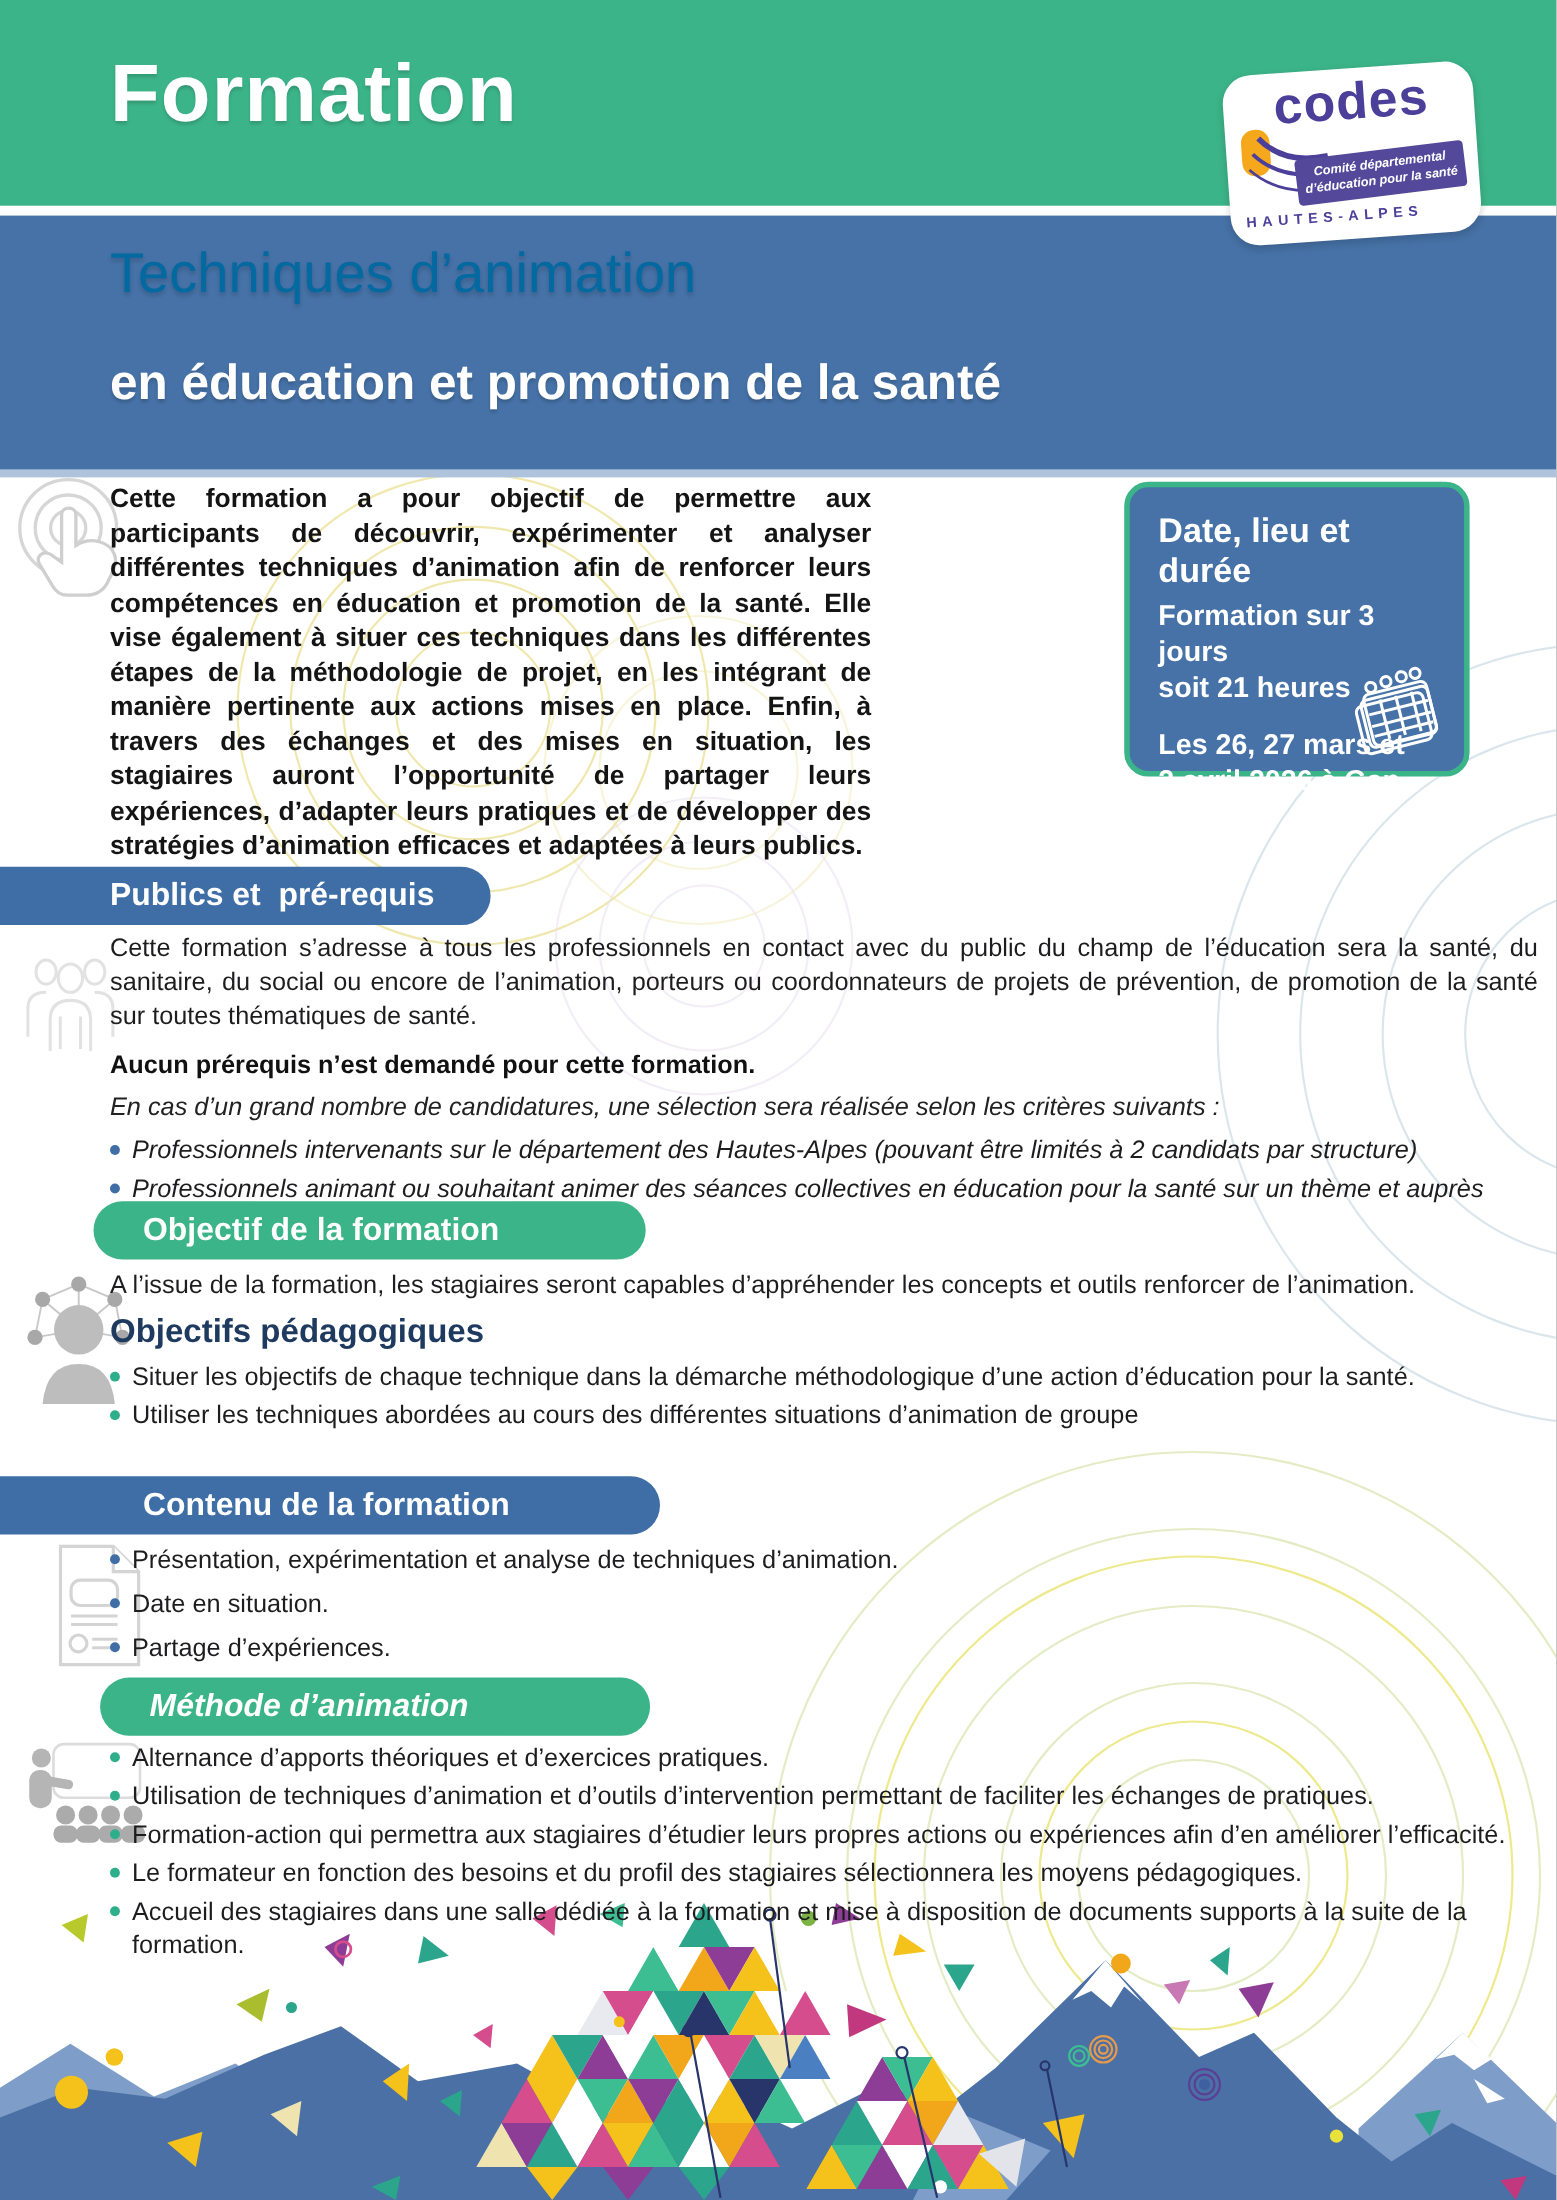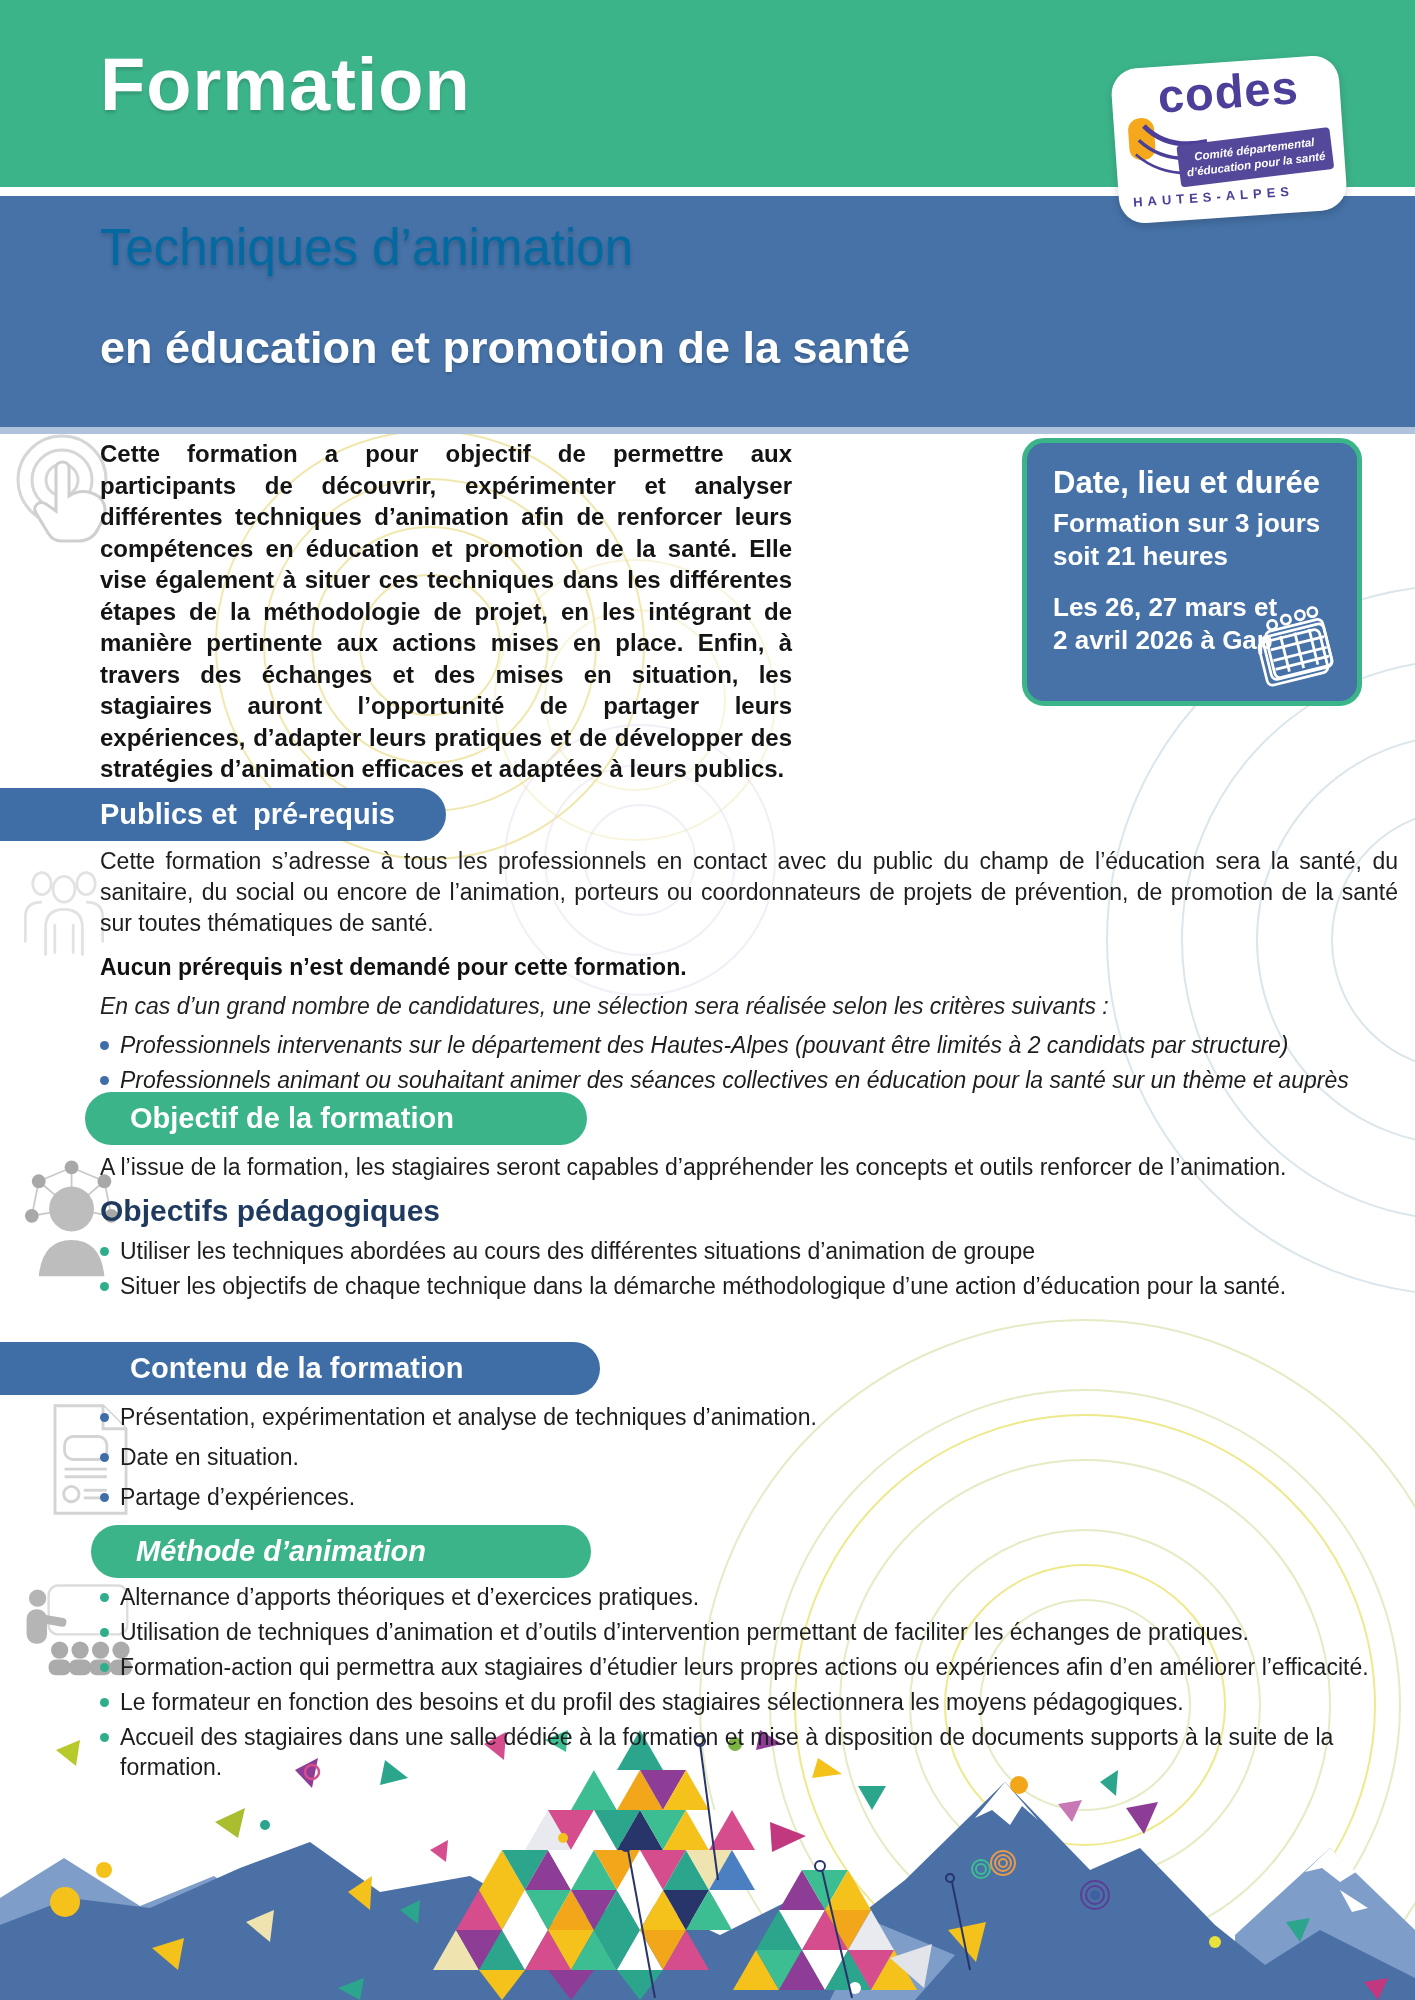--- a/index.html
+++ b/index.html
@@ -24,21 +24,21 @@
   .logo-brand{position:absolute;left:46px;top:2px;font-size:47px;font-weight:bold;color:#4B3F99;
               letter-spacing:1px;}
   .logo-banner{position:absolute;left:62px;top:76px;width:154px;height:42px;background:#54489B;
                transform:rotate(-3deg);border-radius:4px;color:#fff;font-style:italic;
                font-size:11.5px;font-weight:bold;text-align:center;line-height:1.3;
                display:flex;flex-direction:column;justify-content:center;}
   .logo-region{position:absolute;left:14px;top:126px;font-size:13px;font-weight:bold;color:#4B3F99;
                letter-spacing:5px;white-space:nowrap;}
 
   
-  .info-box{position:absolute;left:1022px;top:438px;width:340px;height:268px;background:#4672A7;
+  .info-box{position:absolute;left:1022px;top:438px;width:314px;height:268px;background:#4672A7;
             border:5px solid #3CB489;border-radius:22px;box-sizing:border-box;color:#fff;
             padding:22px 26px;}
   .info-title{font-size:31px;font-weight:bold;}
   .info-line{font-size:26px;font-weight:bold;line-height:33px;}
   .mt18{margin-top:18px;}
   .mt6{margin-top:6px;}
 
   
   .pill{position:absolute;height:53px;line-height:53px;color:#fff;font-size:29px;font-weight:bold;
         white-space:pre;box-sizing:border-box;}
@@ -368,25 +368,25 @@
     <circle cx="62" cy="62" r="26" fill="#BDBDBD"></circle>
     <path d="M24,140 q4,-42 38,-42 q34,0 38,42 z" fill="#BDBDBD"></path>
   </svg>
 
   <div class="abs content" style="left:100px;top:1152px;width:1300px;">
     <p class="para">A l’issue de la formation, les stagiaires seront capables d’appréhender les concepts et outils renforcer de l’animation.</p>
     <p class="subhead">Objectifs pédagogiques</p>
     <div class="bullets">
       <div class="bullet-row">
         <span class="dot green"></span>
+        <span class="btext">Situer les objectifs de chaque technique dans la démarche méthodologique d’une action d’éducation pour la santé.</span>
+      </div>
+      <div class="bullet-row">
+        <span class="dot green"></span>
         <span class="btext">Utiliser les techniques abordées au cours des différentes situations d’animation de groupe</span>
-      </div>
-      <div class="bullet-row">
-        <span class="dot green"></span>
-        <span class="btext">Situer les objectifs de chaque technique dans la démarche méthodologique d’une action d’éducation pour la santé.</span>
       </div>
     </div>
   </div>
 
   <div class="pill blue content" style="left:0;top:1342px;width:600px;padding-left:130px;">Contenu de la formation</div>
 
   <svg class="abs content" style="left:45px;top:1400px;" width="92" height="120" viewBox="0 0 95 125">
     <g fill="#FFFFFF" stroke="#D4D4D4" stroke-width="3">
       <path d="M10,6 h50 l24,24 v88 h-74 z"></path>
       <path d="M60,6 l0,24 l24,0"></path>

